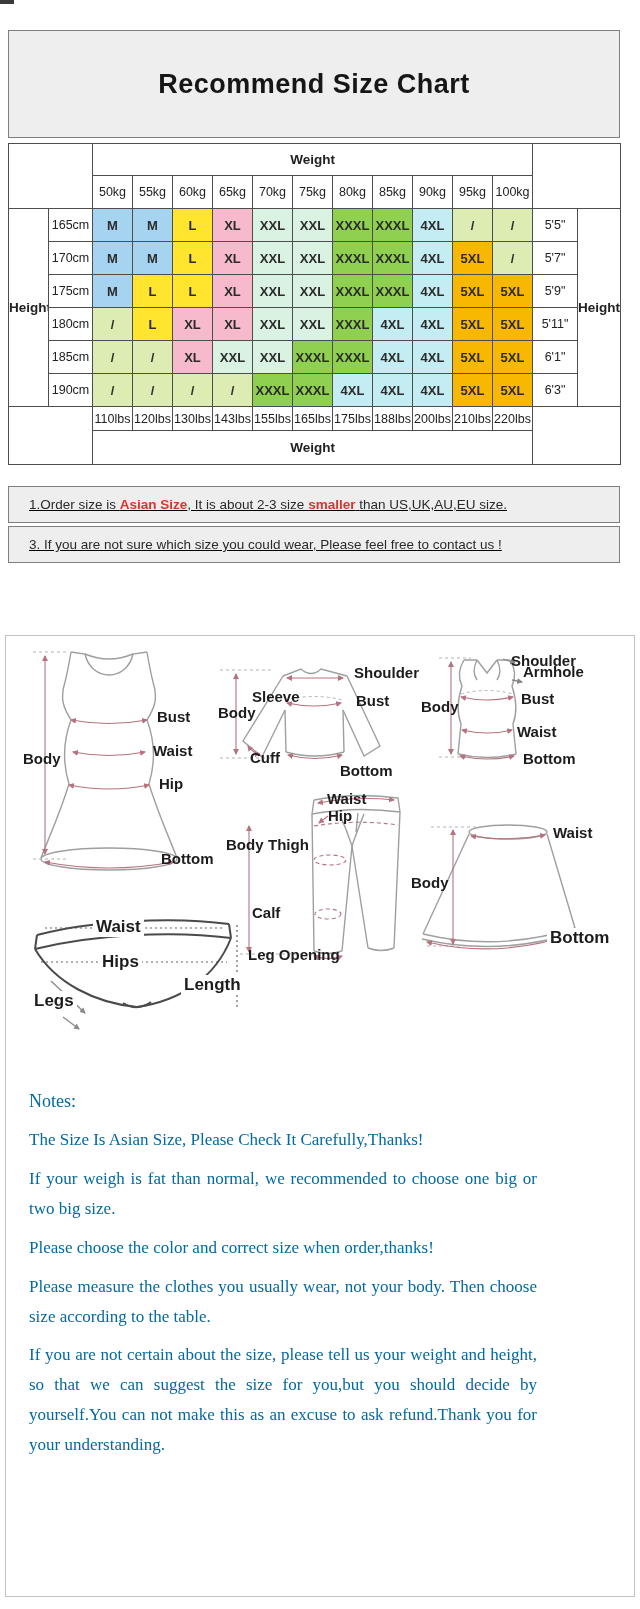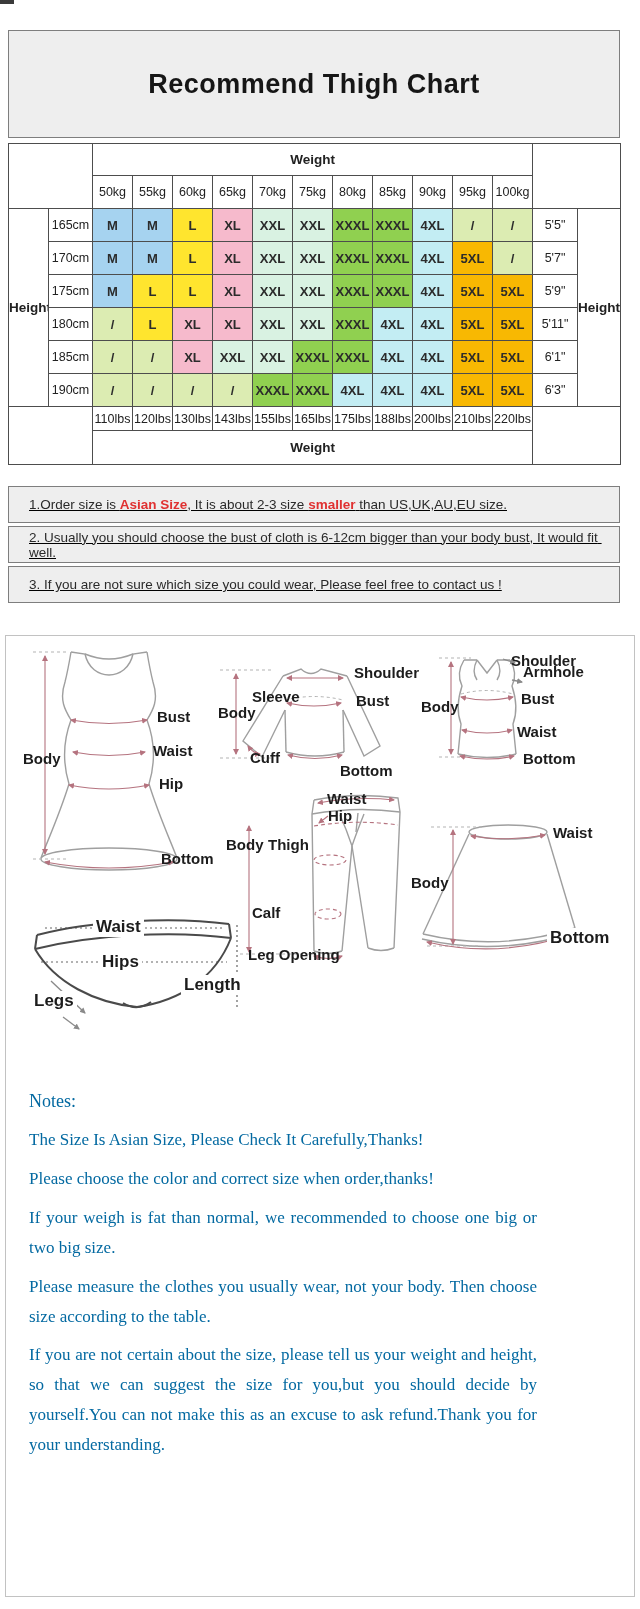--- a/index.html
+++ b/index.html
@@ -64,21 +64,21 @@
       <path d="M0,0 L6,3 L0,6 Z" fill="#8a8a8a"></path>
     </marker>
   </defs>
 </svg>
 
 <div class="page">
 
   <div class="artifact"></div>
 
   <div class="title-box">
-    <h1>Recommend Thigh Chart</h1>
+    <h1>Recommend Size Chart</h1>
   </div>
 
   <table class="size-table">
     <colgroup>
       <col style="width:40px">
         <col style="width:44px">
       <col style="width:40px">
         <col style="width:40px">
         <col style="width:40px">
         <col style="width:40px">
@@ -219,21 +219,20 @@
           <td colspan="2" rowspan="2"></td>
         </tr>
         <tr style="height: 34px;">
           <td class="hdr" colspan="11">Weight</td>
         </tr>
       </tbody>
   </table>
 
   <div id="order-notes">
       <div class="order-note"><span>1.Order size is </span><span class="red">Asian Size</span><span>, It is about 2-3 size </span><span class="red">smaller</span><span> than US,UK,AU,EU size.</span></div>
-      <div class="order-note"><span>2. Usually you should choose the bust of cloth is 6-12cm bigger than your body bust, It would fit well.</span></div>
       <div class="order-note"><span>3. If you are not sure which size you could wear, Please feel free to contact us !</span></div>
     </div>
 
   <div class="lower-box">
 
     <div class="diag" style="left:15px;top:8px;width:200px;height:235px">
       <svg width="200" height="235" viewBox="0 0 200 235">
         <path class="ol" d="M50,8 C48,20 46,30 44,38 C38,56 44,66 50,76 C41,100 42,120 48,140 C38,172 26,198 20,214"></path>
         <path class="ol" d="M126,8 C128,20 130,30 132,38 C138,56 132,66 126,76 C135,100 134,120 128,140 C138,172 150,198 156,214"></path>
         <path class="ol" d="M50,8 L64,10 C70,38 106,38 112,10 L126,8"></path>
@@ -364,21 +363,21 @@
       </svg>
       <span class="dlabel" style="left:162px;top:8px">Waist</span>
       <span class="dlabel" style="left:20px;top:58px">Body</span>
       <span class="dlabel big" style="left:156px;top:112px">Bottom</span>
     </div>
 
     <div class="notes">
       <h2>Notes:</h2>
       <div id="notes-paras">
           <p>The Size Is Asian Size, Please Check It Carefully,Thanks!</p>
+          <p>If your weigh is fat than normal, we recommended to choose one big or two big size.</p>
           <p>Please choose the color and correct size when order,thanks!</p>
-          <p>If your weigh is fat than normal, we recommended to choose one big or two big size.</p>
           <p>Please measure the clothes you usually wear, not your body. Then choose size according to the table.</p>
           <p>If you are not certain about the size, please tell us your weight and height, so that we can suggest the size for you,but you should decide by yourself.You can not make this as an excuse to ask refund.Thank you for your understanding.</p>
         </div>
     </div>
 
   </div>
 </div>
 
 </body></html>

